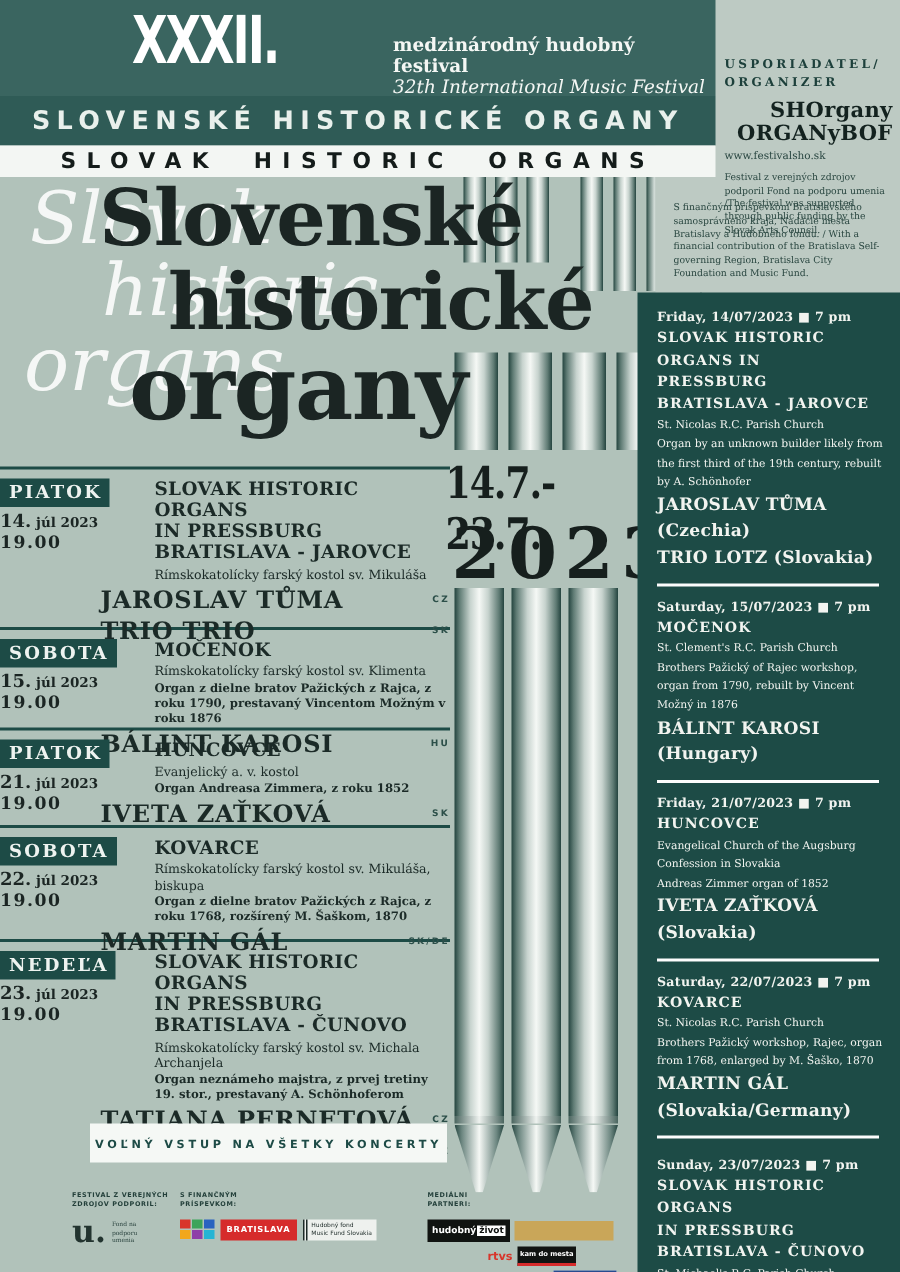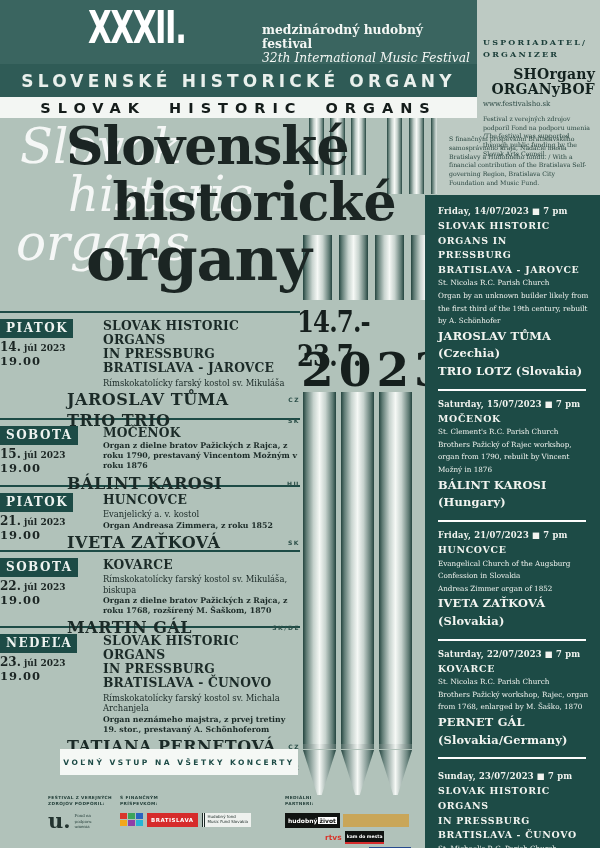--- a/index.html
+++ b/index.html
@@ -165,20 +165,21 @@
       </div>
 
       <div class="entry" style="height:67px">
         <div class="lbl">
           <div class="day-box">SOBOTA</div>
           <div class="date-line"><span class="dnum">15.</span> <span>júl 2023</span></div>
           <div class="time">19.00</div>
         </div>
         <div class="cnt">
           <div class="e-title">MOČENOK</div>
+          <div class="e-venue">Rímskokatolícky farský kostol sv. Klimenta</div>
           <div class="e-desc">Organ z dielne bratov Pažických z Rajca, z roku 1790, prestavaný Vincentom Možným v roku 1876</div>
           <div class="perf-row">
             <span class="perf">BÁLINT KAROSI</span>
             <span class="code">HU</span>
           </div>
         </div>
       </div>
 
       <div class="entry" style="height:65px">
         <div class="lbl">
@@ -342,21 +343,21 @@
       <div class="p-desc">Andreas Zimmer organ of 1852</div>
       <div class="p-perf">IVETA ZAŤKOVÁ (Slovakia)</div>
     </div>
     <div class="p-div"></div>
 
     <div class="p-entry">
       <div class="p-date">Saturday, 22/07/2023 ■ 7 pm</div>
       <div class="p-title">KOVARCE</div>
       <div class="p-venue">St. Nicolas R.C. Parish Church</div>
       <div class="p-desc">Brothers Pažický workshop, Rajec, organ from 1768, enlarged by M. Šaško, 1870</div>
-      <div class="p-perf">PERNET GÁL (Slovakia/Germany)</div>
+      <div class="p-perf">MARTIN GÁL (Slovakia/Germany)</div>
     </div>
     <div class="p-div"></div>
 
     <div class="p-entry" style="margin-top:12px">
       <div class="p-date">Sunday, 23/07/2023 ■ 7 pm</div>
       <div class="p-title">
         <div>SLOVAK HISTORIC ORGANS</div>
         <div>IN PRESSBURG</div>
         <div>BRATISLAVA - ČUNOVO</div>
       </div>

